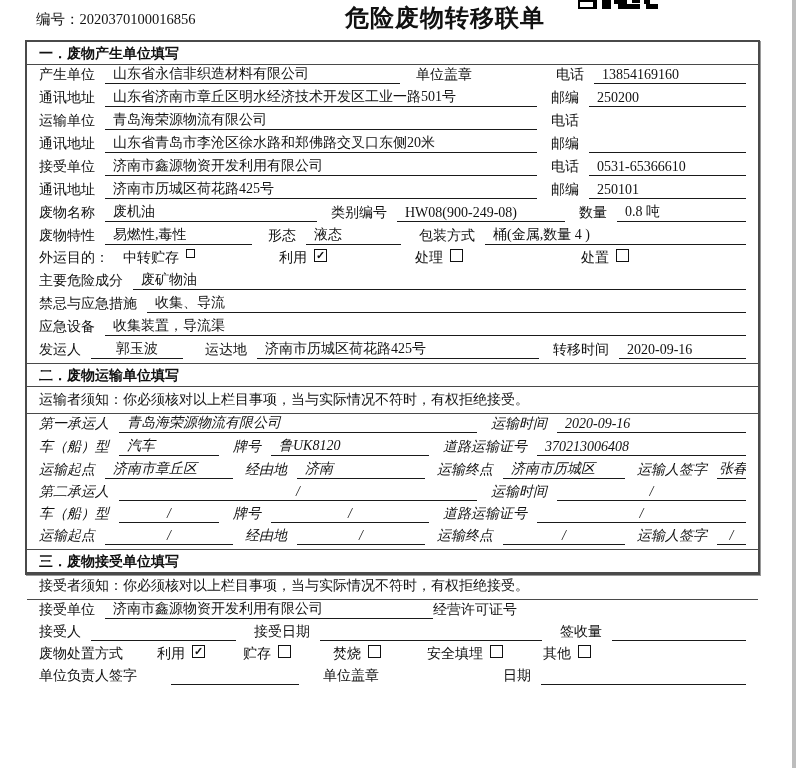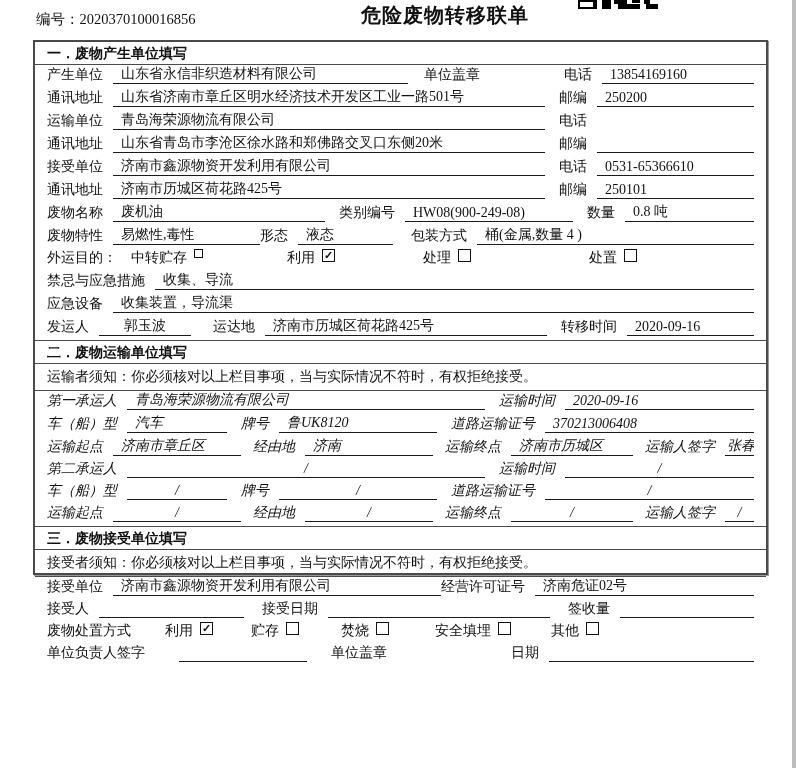--- a/index.html
+++ b/index.html
@@ -8,27 +8,27 @@
     position: relative;
     background: #ffffff;
     color: #111;
     font-family: "Liberation Serif", "DejaVu Serif", serif;
     font-size: 14px;
     overflow: hidden;
   }
   .serial { position:absolute; left:36px; top:10px; font-size:14.5px; white-space:nowrap; }
   .doc-title {
     position:absolute; left:445px; top:2px; transform:translateX(-50%);
-    font-size:20px; font-weight:700; white-space:nowrap; letter-spacing:1px;
+    font-size:24px; font-weight:700; white-space:nowrap; letter-spacing:1px;
   }
   .qr-fragment { position:absolute; left:578px; top:0; width:80px; height:9px; }
   .edge-strip { position:absolute; right:0; top:0; width:4px; height:768px; background:#bdbdbd; }
 
   .form-box {
-    position:absolute; left:33px; top:40px; width:735px; height:535px;
+    position:absolute; left:25px; top:40px; width:735px; height:535px;
     border:2px solid #4a4a4a; background:#fff;
     box-shadow: 1px 1px 0 #9a9a9a;
     display:flex; flex-direction:column;
   }
   .sec-h {
     flex:none; font-weight:700; padding:2px 10px 3px 12px;
     border-bottom:1px solid #4a4a4a; height:23px; line-height:19px;
   }
   .sec-h.inner { border-top:1px solid #4a4a4a; height:24px; }
   .notice-row {
@@ -128,21 +128,21 @@
       <span class="val" style="width:212px">废机油</span>
       <span class="lbl" style="margin-left:14px">类别编号</span>
       <span class="val" style="width:168px">HW08(900-249-08)</span>
       <span class="lbl" style="margin-left:14px">数量</span>
       <span class="val grow">0.8 吨</span>
     </div>
 
     <div class="row">
       <span class="lbl">废物特性</span>
       <span class="val" style="width:147px">易燃性,毒性</span>
-      <span class="lbl" style="">形态</span>
+      <span class="lbl" style="margin-left:16px">形态</span>
       <span class="val" style="width:95px">液态</span>
       <span class="lbl" style="margin-left:18px">包装方式</span>
       <span class="val grow">桶(金属,数量 4 )</span>
     </div>
 
     <div class="row">
       <span class="lbl">外运目的：</span>
       <span class="cb-group" style="margin-left:4px">
         <span>中转贮存</span>
         <span class="cb-box small"></span>
@@ -154,20 +154,24 @@
       <span class="cb-group" style="margin-left:88px">
         <span>处理</span>
         <span class="cb-box"></span>
       </span>
       <span class="cb-group" style="margin-left:118px">
         <span>处置</span>
         <span class="cb-box"></span>
       </span>
     </div>
 
+    <div class="row">
+      <span class="lbl">主要危险成分</span>
+      <span class="val grow">废矿物油</span>
+    </div>
 
     <div class="row">
       <span class="lbl">禁忌与应急措施</span>
       <span class="val grow">收集、导流</span>
     </div>
 
     <div class="row">
       <span class="lbl">应急设备</span>
       <span class="val grow">收集装置，导流渠</span>
     </div>
@@ -242,21 +246,20 @@
   </div>
 
   <div class="sec-h inner">三．废物接受单位填写</div>
   <div class="notice-row">接受者须知：你必须核对以上栏目事项，当与实际情况不符时，有权拒绝接受。</div>
   <div class="rows s3">
 
     <div class="row">
       <span class="lbl">接受单位</span>
       <span class="val" style="width:328px">济南市鑫源物资开发利用有限公司</span>
       <span class="lbl" style="">经营许可证号</span>
-      <span class="val grow">济南危证02号</span>
     </div>
 
     <div class="row">
       <span class="lbl">接受人</span>
       <span class="val" style="width:145px"></span>
       <span class="lbl" style="margin-left:18px">接受日期</span>
       <span class="val" style="width:222px"></span>
       <span class="lbl" style="margin-left:18px">签收量</span>
       <span class="val grow"></span>
     </div>

